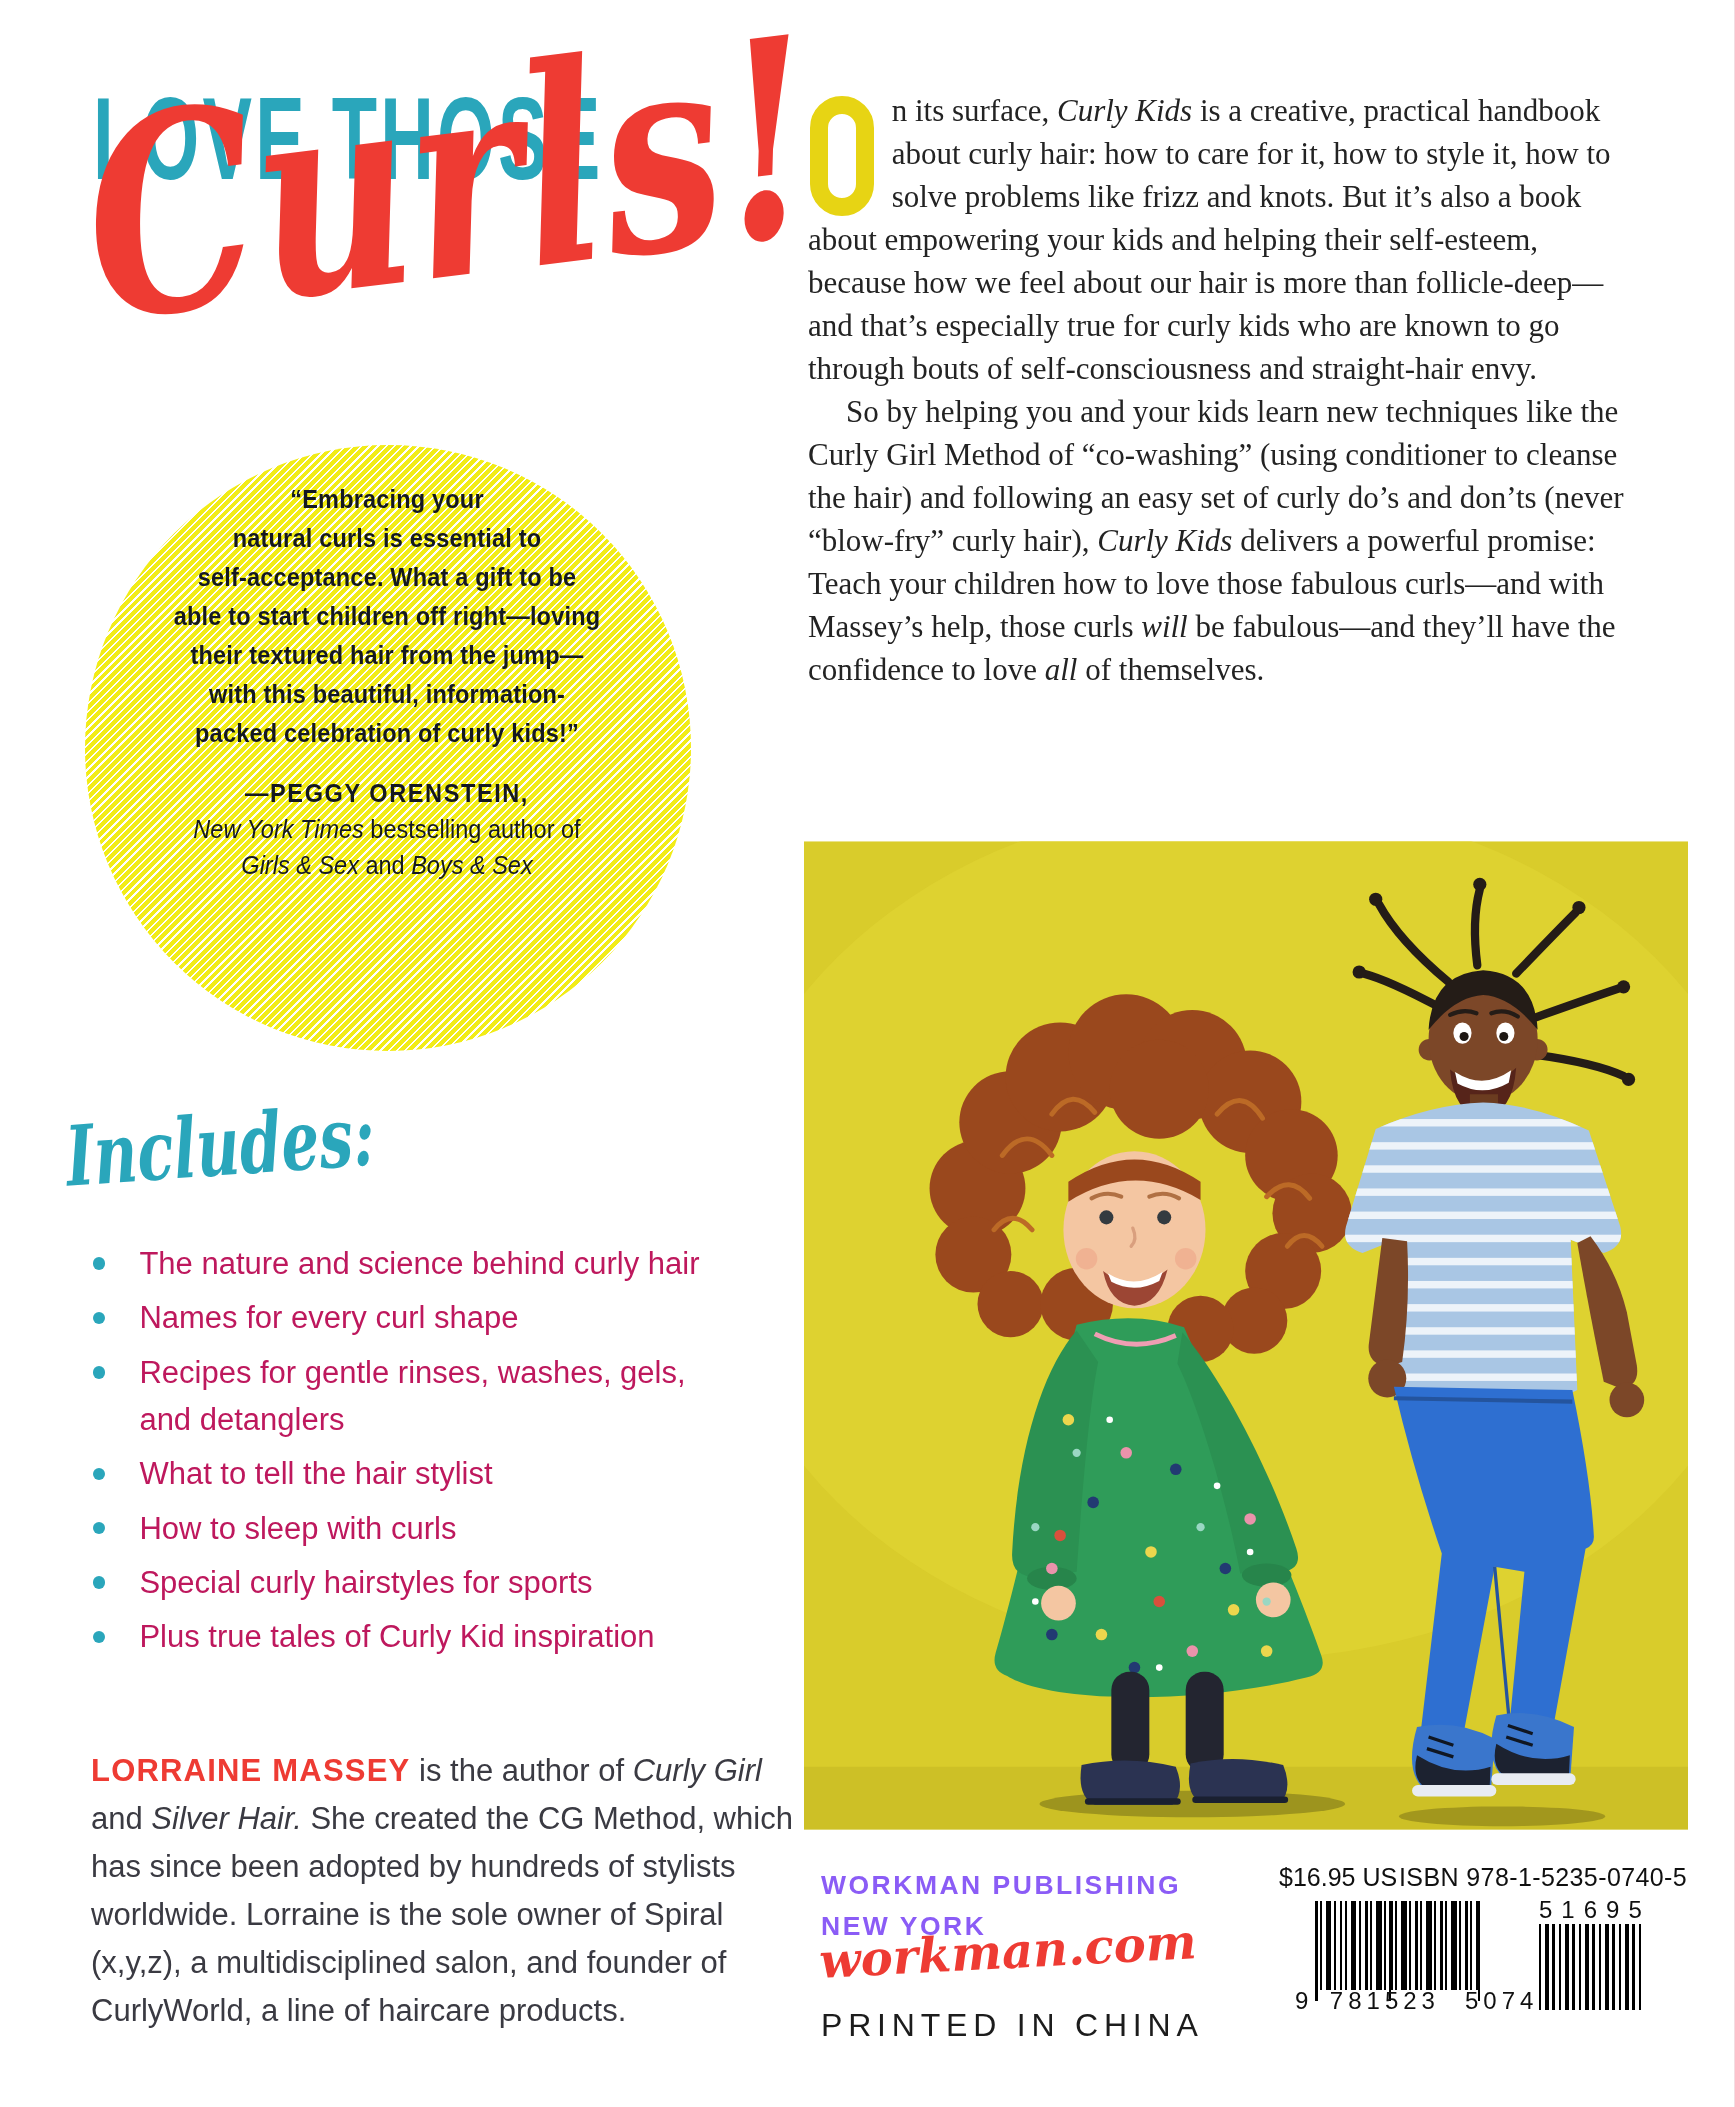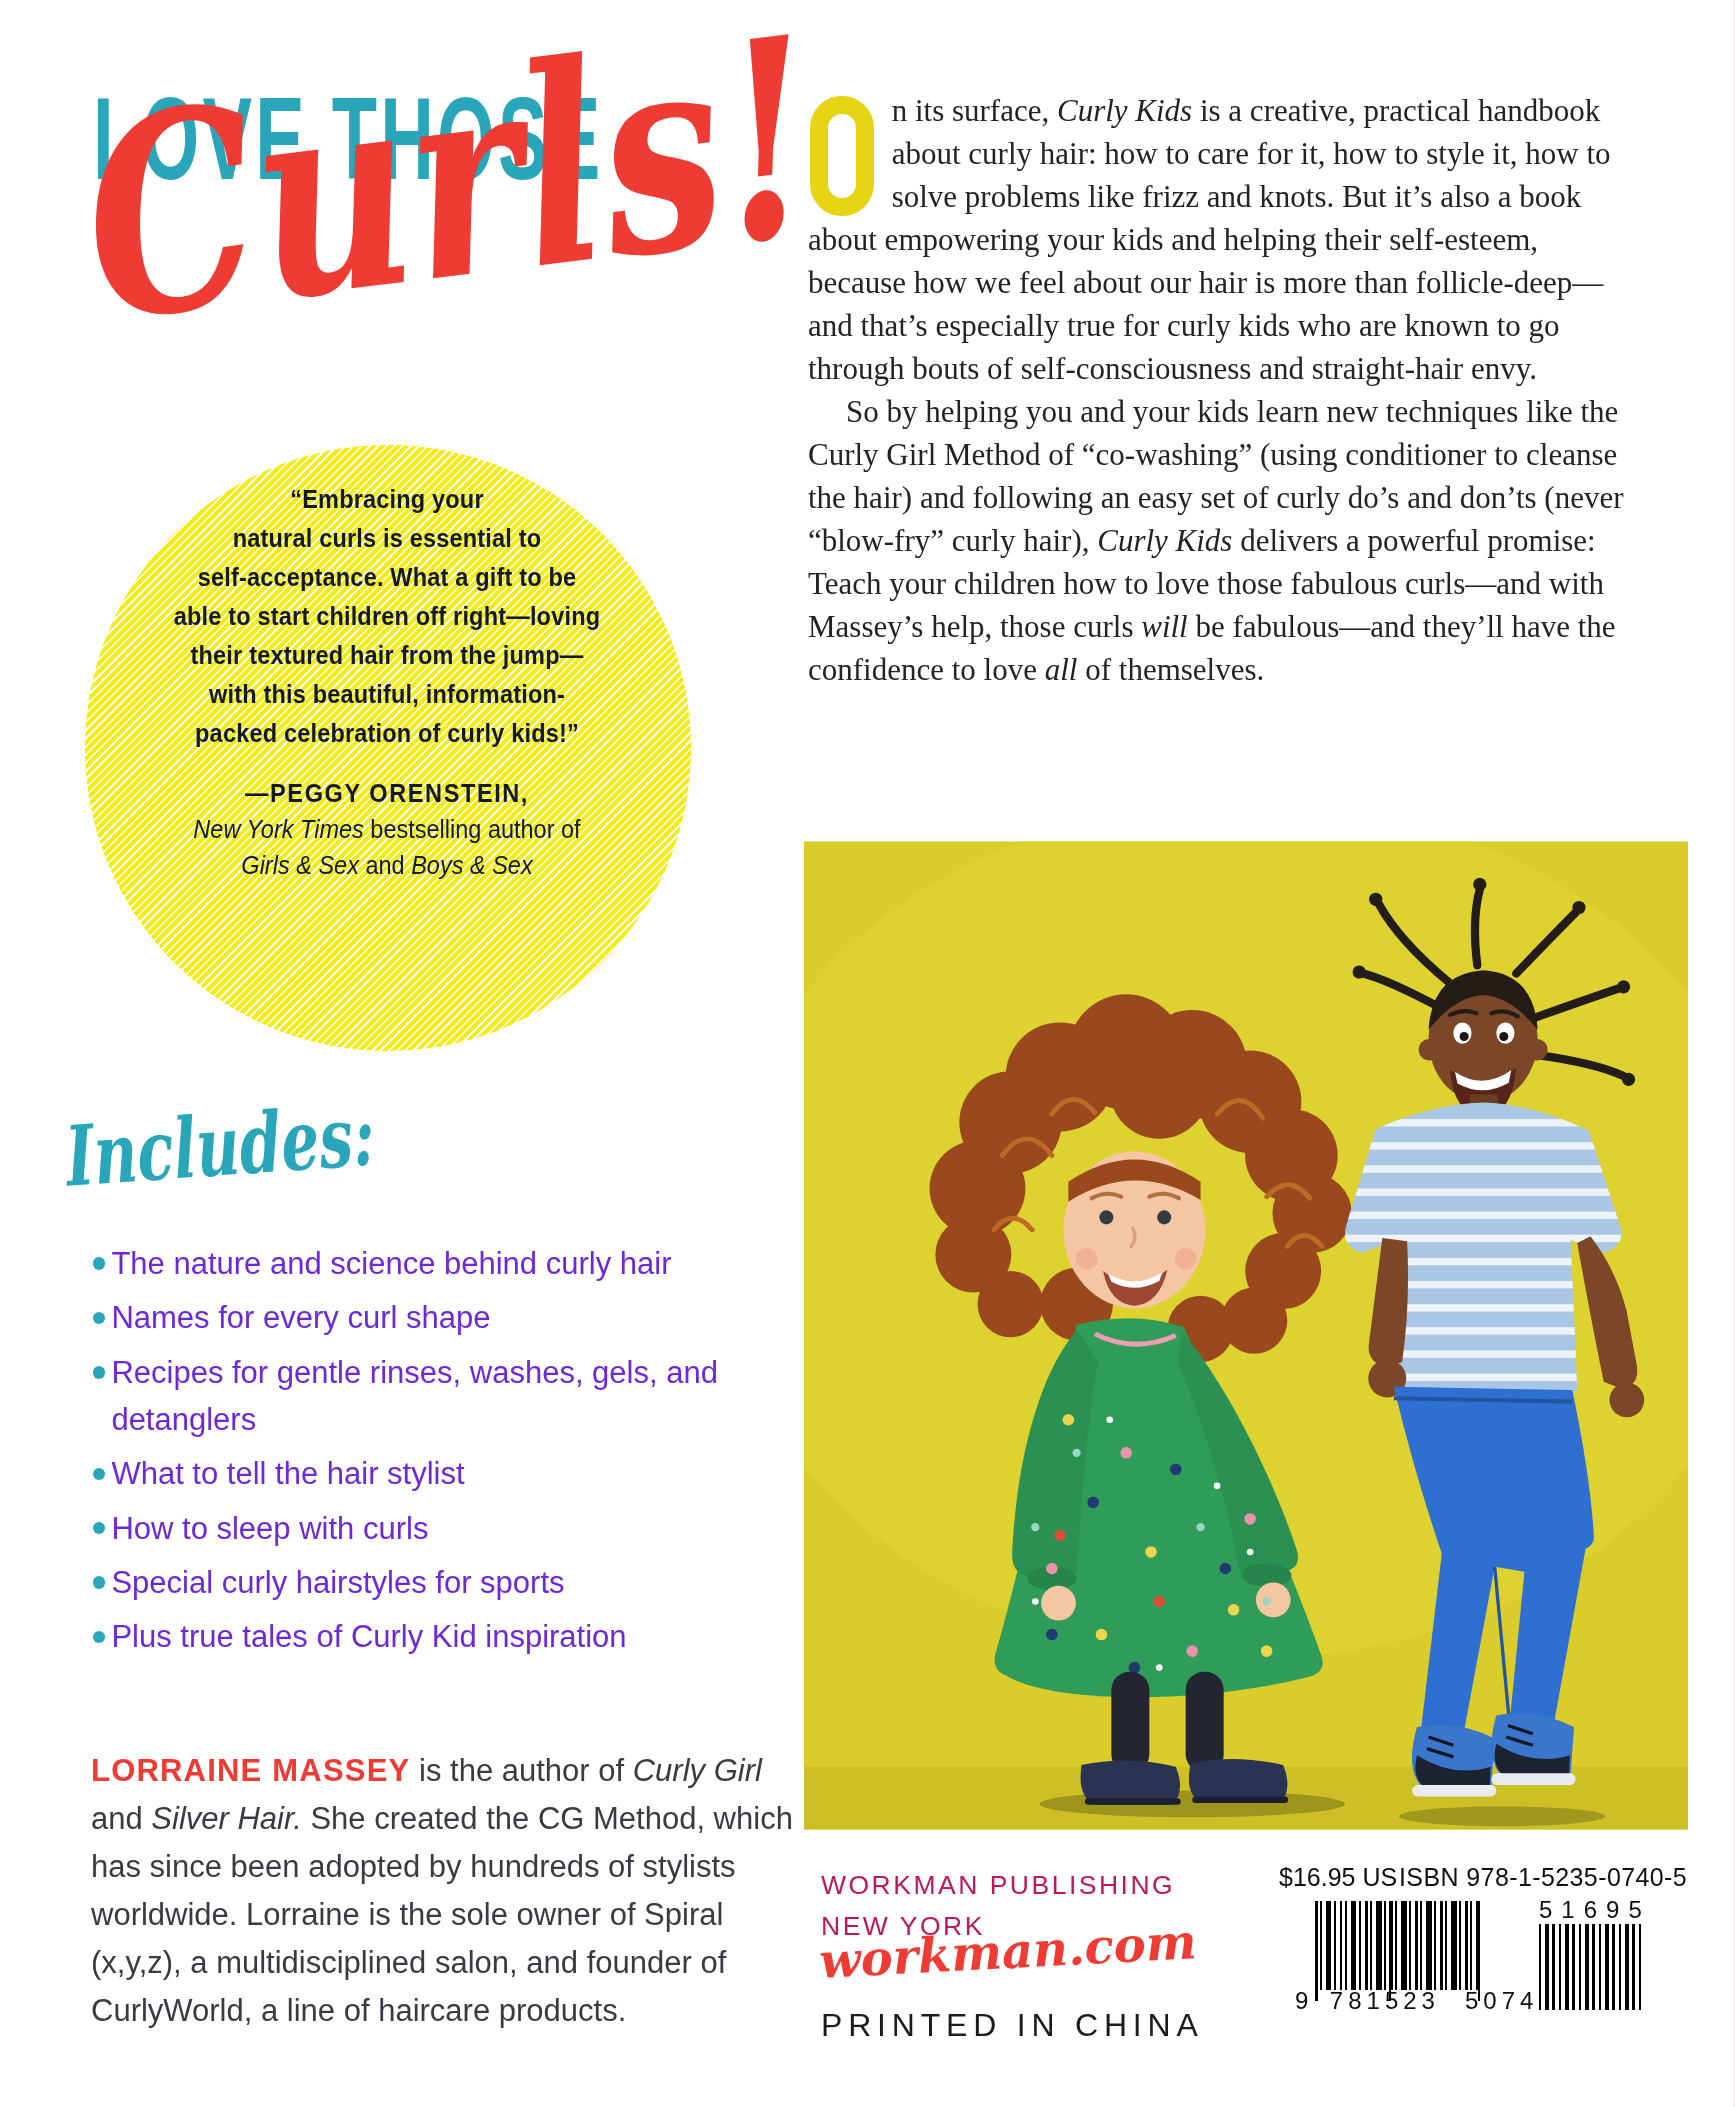--- a/index.html
+++ b/index.html
@@ -22,41 +22,41 @@
         transform:scaleX(.94);transform-origin:50% 0;color:#141821;}
   .quote-lines{font-weight:bold;font-size:25px;line-height:39px;letter-spacing:0.2px;}
   .quote-attr{margin-top:21.5px;font-weight:bold;font-size:25px;letter-spacing:1.7px;line-height:36px;}
   .quote-byline{font-size:25px;line-height:36px;}
 
   .includes-h{position:absolute;left:63px;top:1116px;color:#2aa6bb;
         font-family:"DejaVu Serif",serif;font-style:italic;font-weight:bold;font-size:83px;line-height:1;}
   .includes-h .squish{display:inline-block;transform:rotate(-4deg) scaleX(.72);transform-origin:left top;}
 
   .bullets{position:absolute;left:93px;top:1240px;list-style:none;margin:0;padding:0;}
-  .bullets li{display:flex;gap:6px;font-size:31px;line-height:47px;color:#6d28d9;
+  .bullets li{display:flex;gap:34px;font-size:31px;line-height:47px;color:#be185d;
         margin-bottom:7.4px;max-width:645px;}
   .bullets .dot{flex:0 0 auto;width:12.4px;height:12.4px;border-radius:50%;background:#2aa6bb;margin-top:17.4px;}
 
   .bio{position:absolute;left:91px;top:1747px;width:703px;font-size:31px;line-height:48px;color:#3a3a42;}
 
   .it{font-style:italic;}
   .rd{color:#ee3b33;font-weight:bold;letter-spacing:1.2px;}
 
   
   .maincol{position:absolute;left:808px;top:89px;width:833px;
         font-family:Liberation Serif, serif;font-size:31px;line-height:43px;color:#232323;}
   .dropcap{float:left;width:28px;height:84px;border:18px solid #e7d414;border-radius:35px;
         margin:6.6px 18px 1.7px 1.7px;}
   .para2{text-indent:38px;}
 
   .photo{position:absolute;left:804px;top:841px;width:884px;height:989px;}
   .photo svg{display:block;}
 
   
-  .pub{position:absolute;left:821px;top:1865px;color:#be185d;font-weight:normal;
+  .pub{position:absolute;left:821px;top:1865px;color:#8b5cf6;font-weight:bold;
         font-size:26.5px;letter-spacing:2.5px;line-height:41px;}
   .site{position:absolute;left:818px;top:1933px;color:#ee3b33;
         font-family:"DejaVu Serif",serif;font-style:italic;font-weight:bold;font-size:48px;
         transform:rotate(-3deg);transform-origin:left top;}
   .printed{position:absolute;left:821px;top:2007px;font-size:32px;letter-spacing:5.8px;color:#1c1c1c;}
 
   .price{position:absolute;left:1279px;top:1863px;font-size:25px;color:#101010;}
   .isbn{position:absolute;left:1399px;top:1863px;font-size:25px;color:#101010;letter-spacing:0.4px;}
 
   .ean{position:absolute;left:1295px;top:1901px;width:187px;height:107px;}

